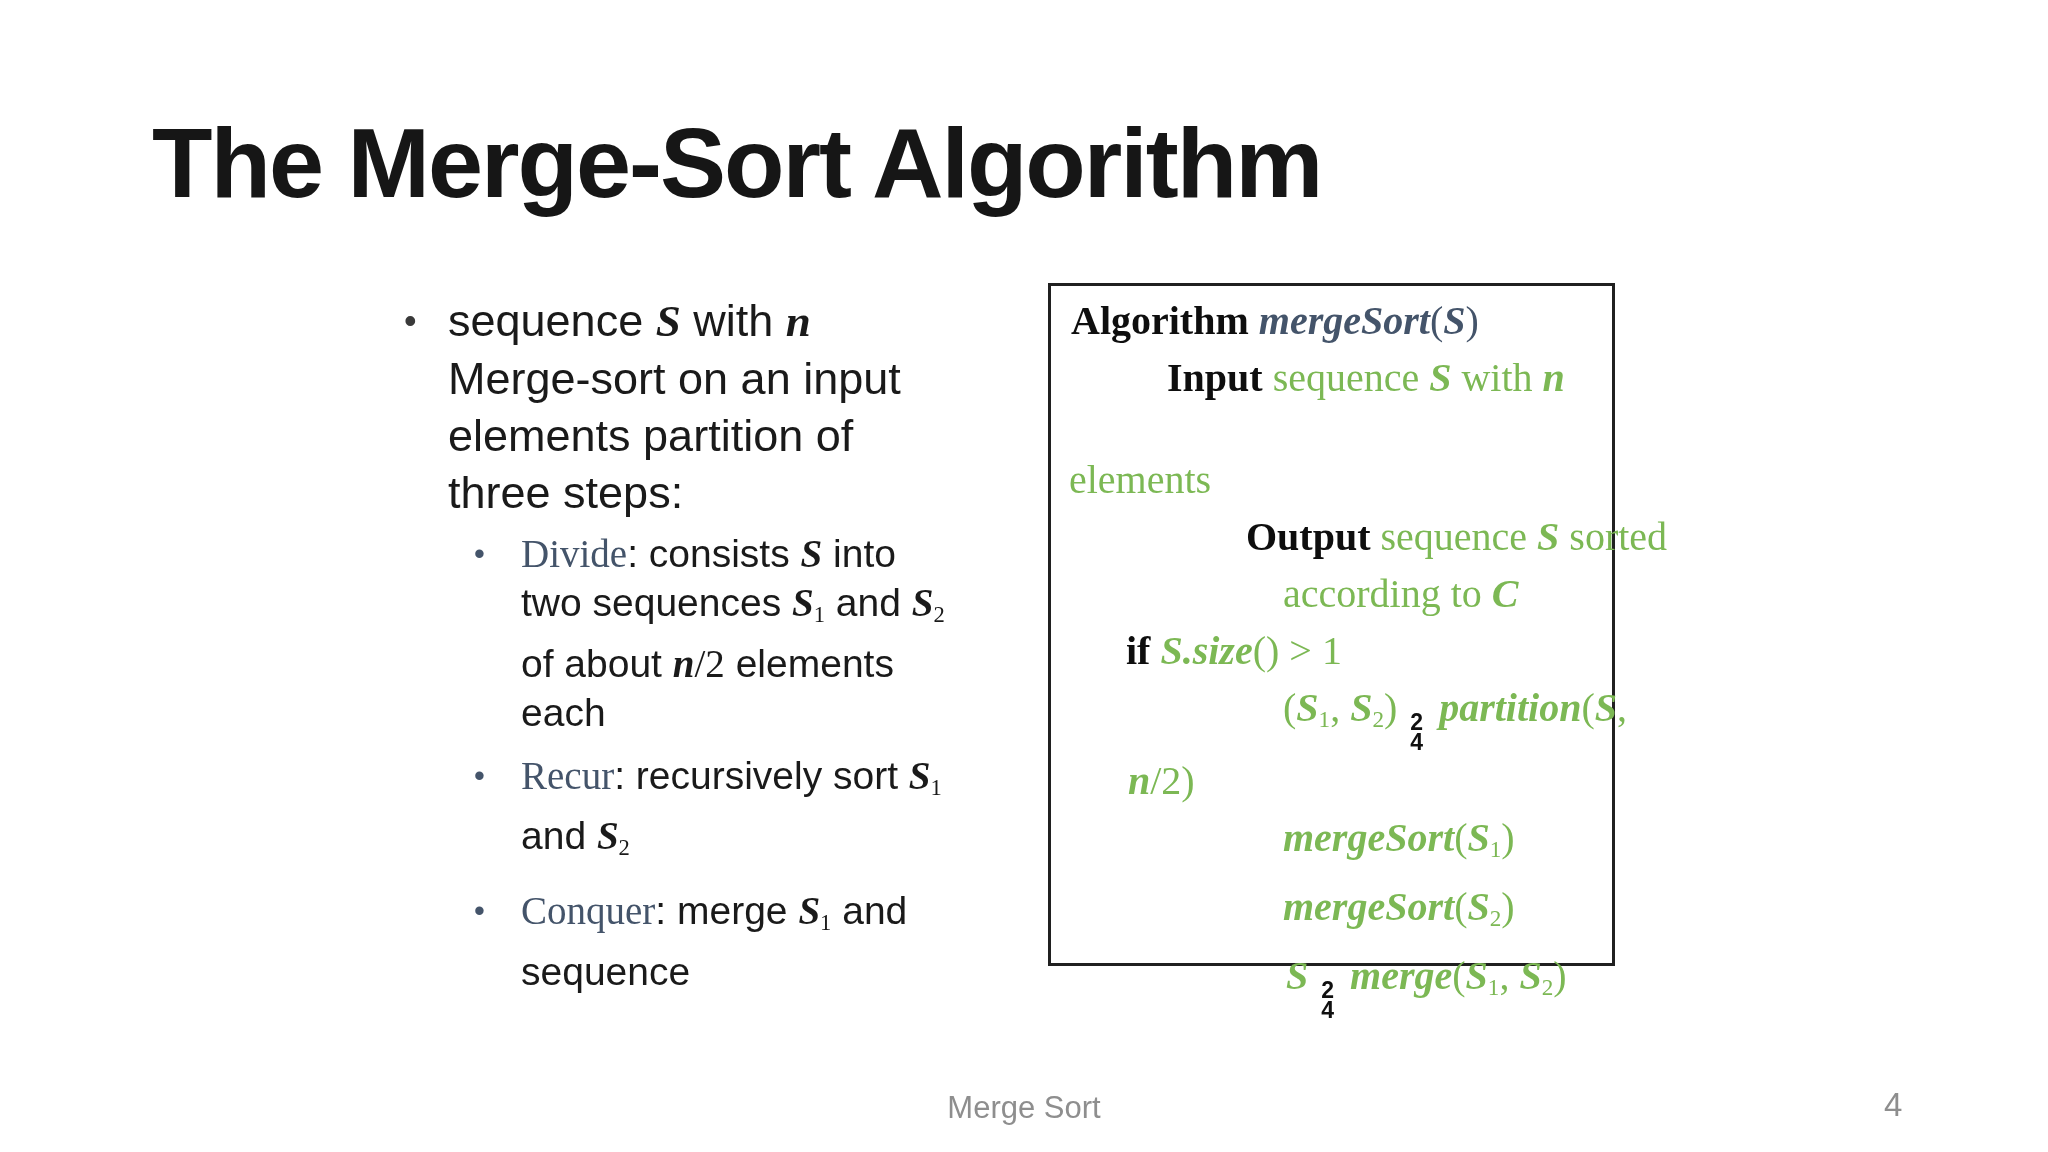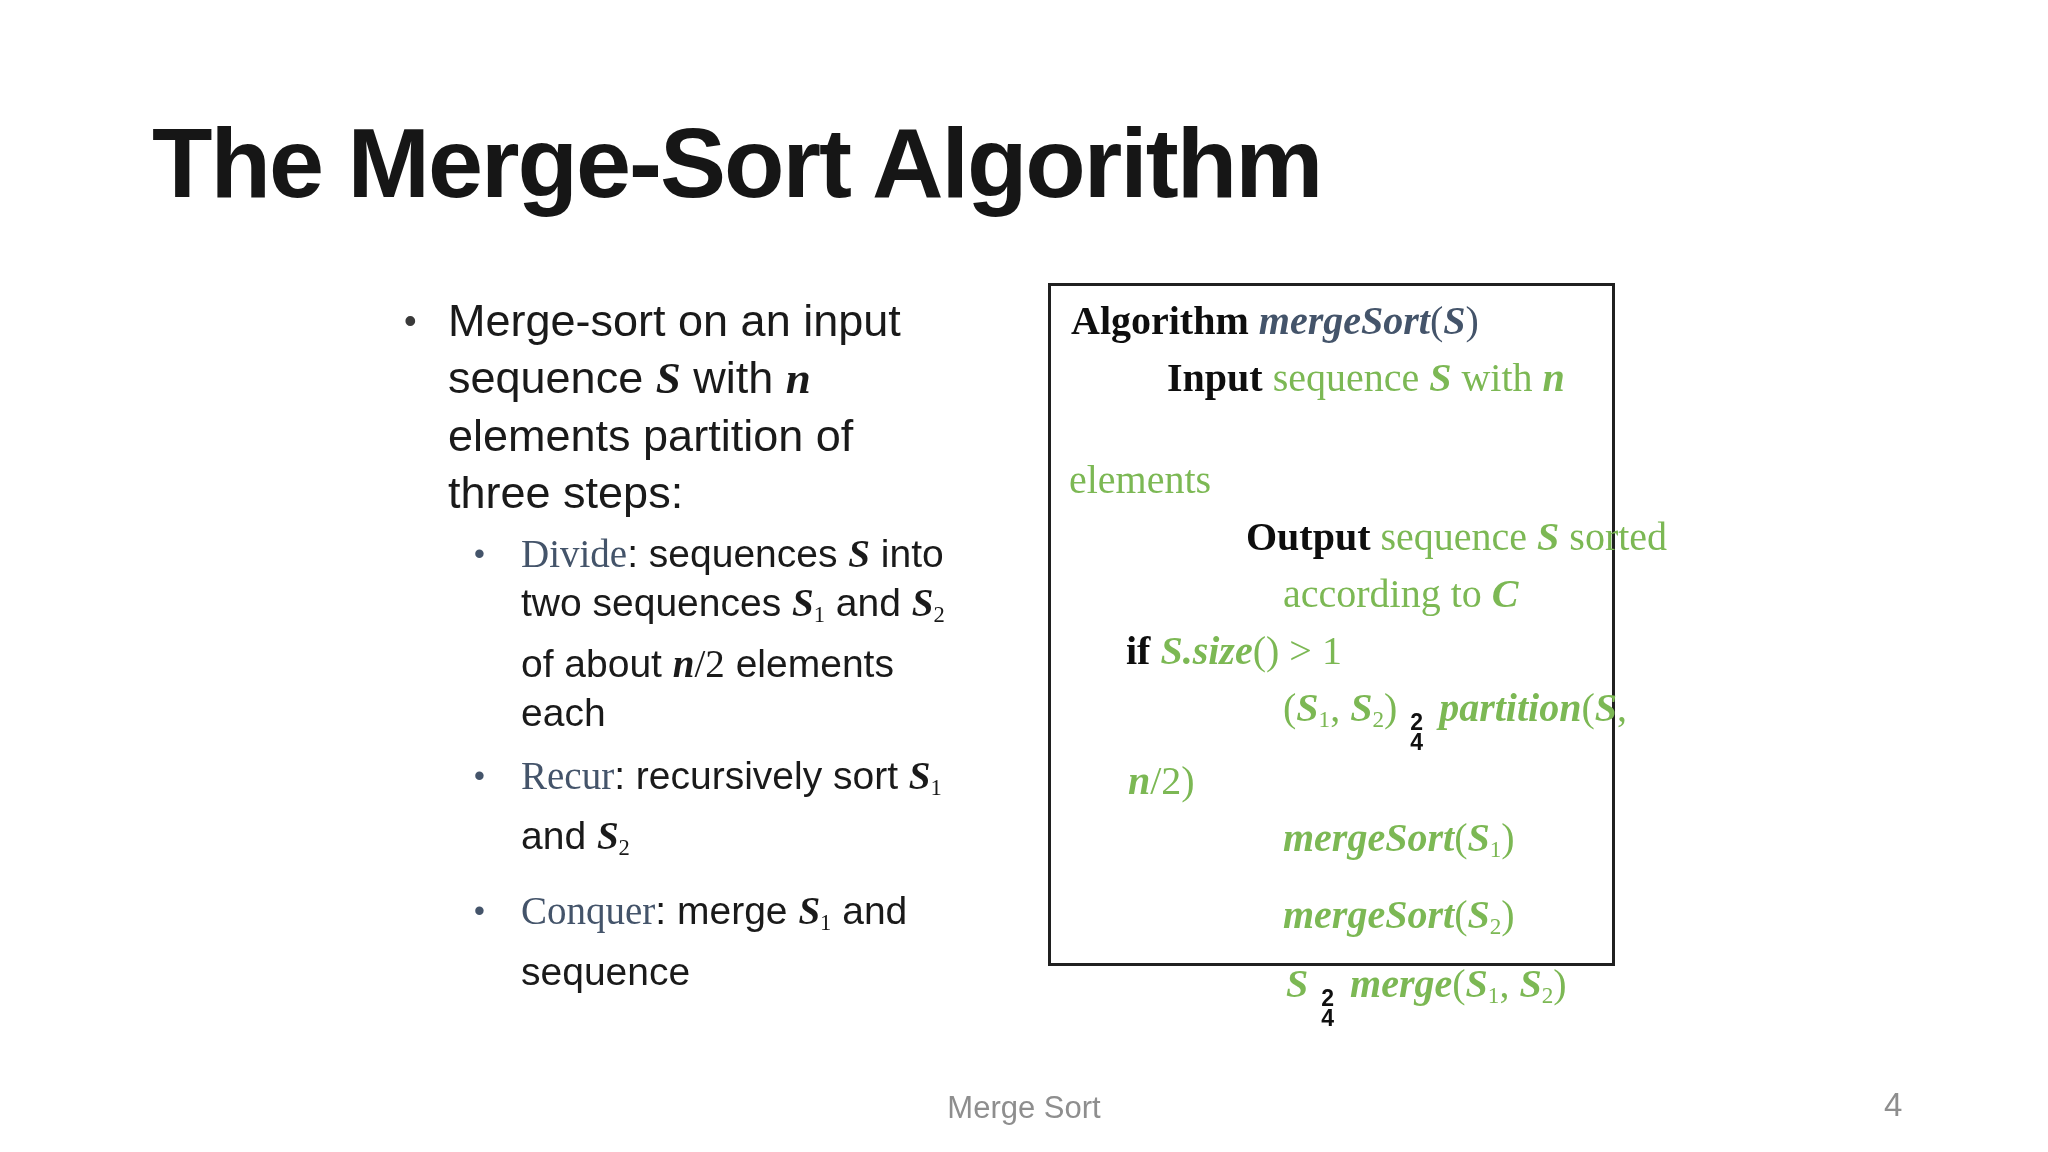--- a/index.html
+++ b/index.html
@@ -76,30 +76,30 @@
 </head>
 <body>
 
 <div class="slide">
   <h1 class="title">The Merge-Sort Algorithm</h1>
 
   <div class="bullets" id="bullet-list">
       <div class="bullet b-l1">
         <span class="marker">•</span>
         <div class="textcol">
+          <div class="line"><span class="seg-p">sequence </span><span class="seg-v">S</span><span class="seg-p"> with </span><span class="seg-v">n</span></div>
           <div class="line"><span class="seg-p">Merge-sort on an input</span></div>
-          <div class="line"><span class="seg-p">sequence </span><span class="seg-v">S</span><span class="seg-p"> with </span><span class="seg-v">n</span></div>
           <div class="line"><span class="seg-p">elements partition of</span></div>
           <div class="line"><span class="seg-p">three steps:</span></div>
         </div>
       </div>
       <div class="bullet b-l2">
         <span class="marker">•</span>
         <div class="textcol">
-          <div class="line"><span class="seg-kw">Divide</span><span class="seg-p">: sequences </span><span class="seg-v">S</span><span class="seg-p"> into</span></div>
+          <div class="line"><span class="seg-kw">Divide</span><span class="seg-p">: consists </span><span class="seg-v">S</span><span class="seg-p"> into</span></div>
           <div class="line"><span class="seg-p">two sequences </span><span class="seg-v">S</span><span class="seg-sr seg-sub">1</span><span class="seg-p"> and </span><span class="seg-v">S</span><span class="seg-sr seg-sub">2</span></div>
           <div class="line"><span class="seg-p">of about </span><span class="seg-v">n</span><span class="seg-sr">/2</span><span class="seg-p"> elements</span></div>
           <div class="line"><span class="seg-p">each</span></div>
         </div>
       </div>
       <div class="bullet b-l2">
         <span class="marker">•</span>
         <div class="textcol">
           <div class="line"><span class="seg-kw">Recur</span><span class="seg-p">: recursively sort </span><span class="seg-v">S</span><span class="seg-sr seg-sub">1</span></div>
           <div class="line"><span class="seg-p">and </span><span class="seg-v">S</span><span class="seg-sr seg-sub">2</span></div>
@@ -117,19 +117,19 @@
   <div class="algbox" id="algorithm-box">
       <div class="alg-line" style="padding-left: 20px;"><span class="seg-b">Algorithm </span><span class="seg-slv">mergeSort</span><span class="seg-sl">(</span><span class="seg-slv">S</span><span class="seg-sl">)</span></div>
       <div class="alg-line" style="padding-left: 116px;"><span class="seg-b">Input </span><span class="seg-g">sequence </span><span class="seg-gv">S</span><span class="seg-g"> with </span><span class="seg-gv">n</span></div>
       <div class="alg-line" style="padding-left: 18px; margin-top: 45px;"><span class="seg-g">elements</span></div>
       <div class="alg-line" style="padding-left: 175px; margin-left: 20px;"><span class="seg-b">Output </span><span class="seg-g">sequence </span><span class="seg-gv">S</span><span class="seg-g"> sorted</span></div>
       <div class="alg-line" style="padding-left: 232px;"><span class="seg-g">according to </span><span class="seg-gv">C</span></div>
       <div class="alg-line" style="padding-left: 75px;"><span class="seg-b">if </span><span class="seg-gv">S.size</span><span class="seg-g">() &gt; 1</span></div>
       <div class="alg-line" style="padding-left: 232px;"><span class="seg-g">(</span><span class="seg-gv">S</span><span class="seg-g seg-sub">1</span><span class="seg-g">, </span><span class="seg-gv">S</span><span class="seg-g seg-sub">2</span><span class="seg-g">) </span><span class="seg-frac"><span>2</span><span>4</span></span><span class="seg-gv"> partition</span><span class="seg-g">(</span><span class="seg-gv">S</span><span class="seg-g">,</span></div>
       <div class="alg-line" style="padding-left: 77px;"><span class="seg-gv">n</span><span class="seg-g">/2)</span></div>
       <div class="alg-line" style="padding-left: 232px;"><span class="seg-gv">mergeSort</span><span class="seg-g">(</span><span class="seg-gv">S</span><span class="seg-g seg-sub">1</span><span class="seg-g">)</span></div>
-      <div class="alg-line" style="padding-left: 232px; margin-top: 8px;"><span class="seg-gv">mergeSort</span><span class="seg-g">(</span><span class="seg-gv">S</span><span class="seg-g seg-sub">2</span><span class="seg-g">)</span></div>
+      <div class="alg-line" style="padding-left: 232px;"><span class="seg-gv">mergeSort</span><span class="seg-g">(</span><span class="seg-gv">S</span><span class="seg-g seg-sub">2</span><span class="seg-g">)</span></div>
       <div class="alg-line" style="padding-left: 235px;"><span class="seg-gv">S </span><span class="seg-frac"><span>2</span><span>4</span></span><span class="seg-g"> </span><span class="seg-gv">merge</span><span class="seg-g">(</span><span class="seg-gv">S</span><span class="seg-g seg-sub">1</span><span class="seg-g">, </span><span class="seg-gv">S</span><span class="seg-g seg-sub">2</span><span class="seg-g">)</span></div>
     </div>
 
   <div class="footer-label">Merge Sort</div>
   <div class="page-number">4</div>
 </div>
 
 </body></html>

